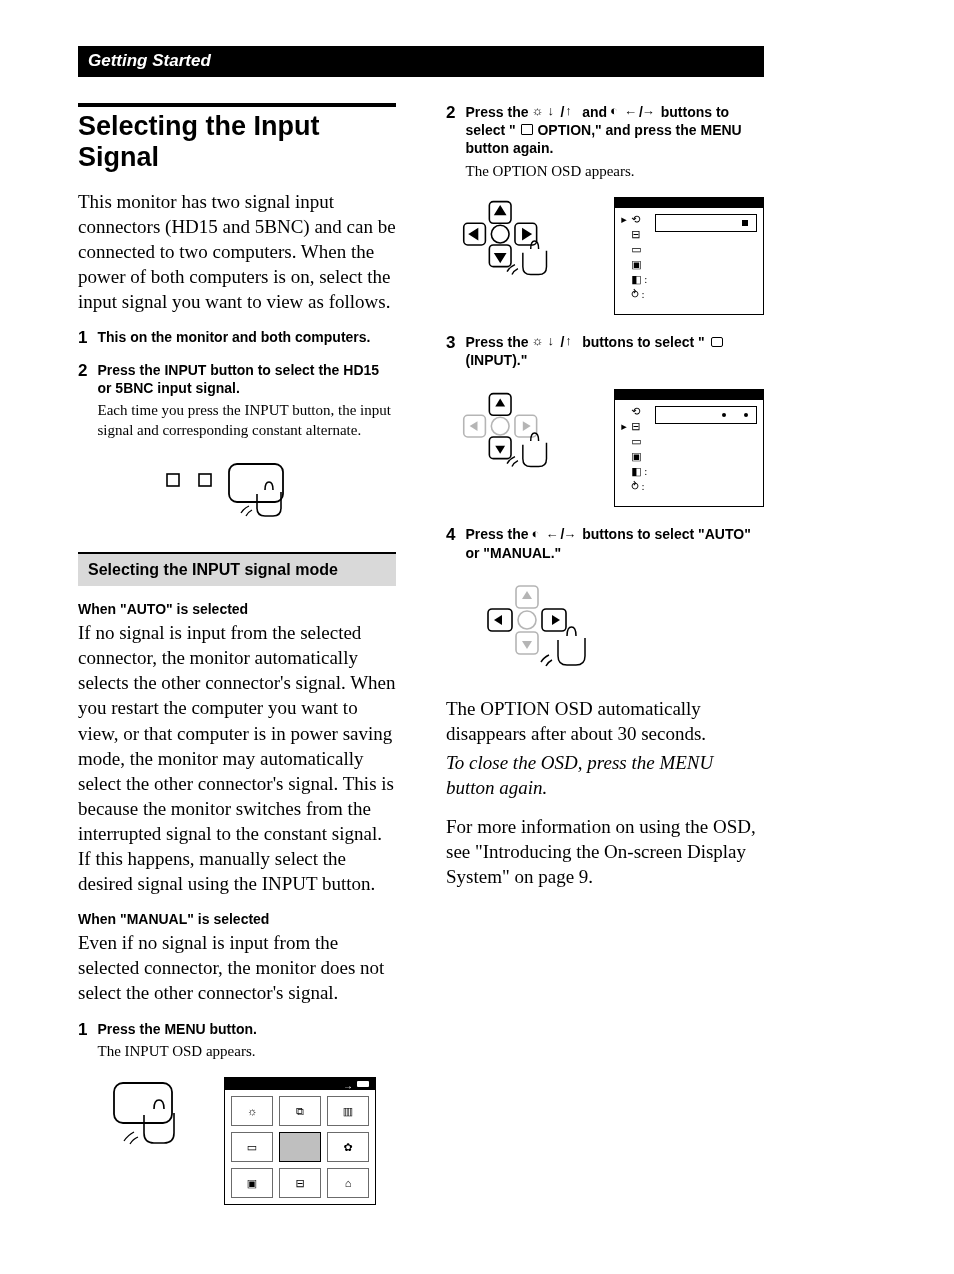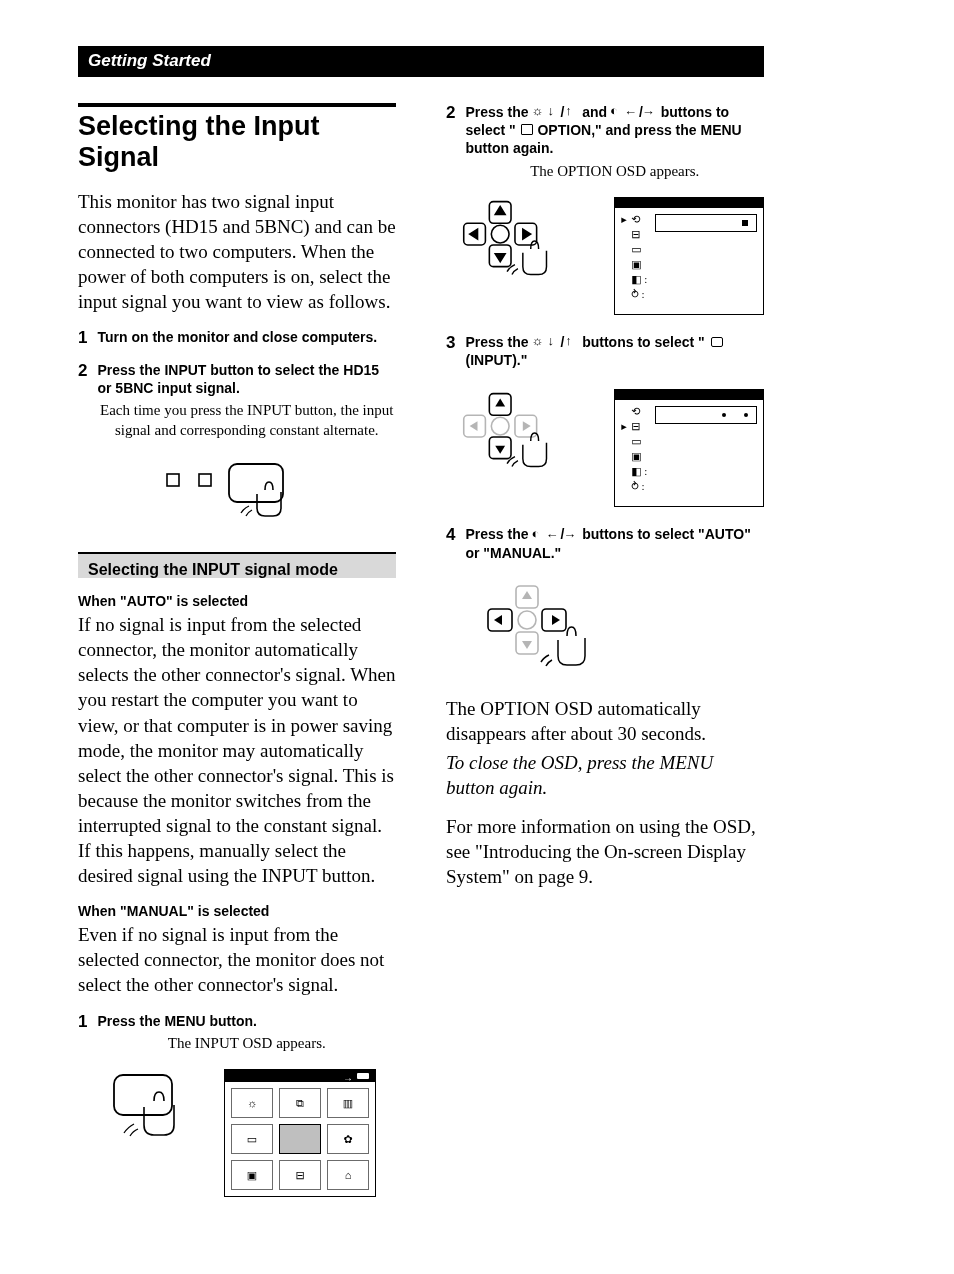--- a/index.html
+++ b/index.html
@@ -51,27 +51,26 @@
     margin-top: 1px;
   }
   .step-body { flex: 1; }
   .step-head {
     font: 700 14px/1.3 Arial, Helvetica, sans-serif;
     margin-bottom: 4px;
   }
   .step-note {
     font-size: 15px;
     line-height: 1.3;
-    text-align: center;
   }
   .subsection {
     border-top: 2px solid #000;
     background: #d9d9d9;
     font: 700 16px/1 Arial, Helvetica, sans-serif;
-    padding: 8px 10px 0 10px;
+    padding: 8px 10px 8px 10px;
     margin: 30px 0 14px 0;
   }
   .bold-para {
     font: 700 14px/1.3 Arial, Helvetica, sans-serif;
     margin: 10px 0 2px 0;
   }
   
   .glyph {
     display: inline-block;
     vertical-align: middle;
@@ -149,21 +148,21 @@
     <div class="col">
       <div class="rule"></div>
       <h1 class="title">Selecting the Input Signal</h1>
 
       <p class="body">This monitor has two signal input connectors (HD15 and 5BNC) and can be connected to two computers. When the power of both computers is on, select the input signal you want to view as follows.</p>
 
       <div class="steps">
         <div class="step">
           <div class="step-num">1</div>
           <div class="step-body">
-            <div class="step-head">Turn on the monitor and close computers.</div>
+            <div class="step-head">This on the monitor and both computers.</div>
           </div>
         </div>
         <div class="step">
           <div class="step-num">2</div>
           <div class="step-body">
             <div class="step-head">Press the INPUT button to select the HD15 or 5BNC input signal.</div>
             <div class="step-note">Each time you press the INPUT button, the input signal and corresponding constant alternate.</div>
           </div>
         </div>
       </div>

